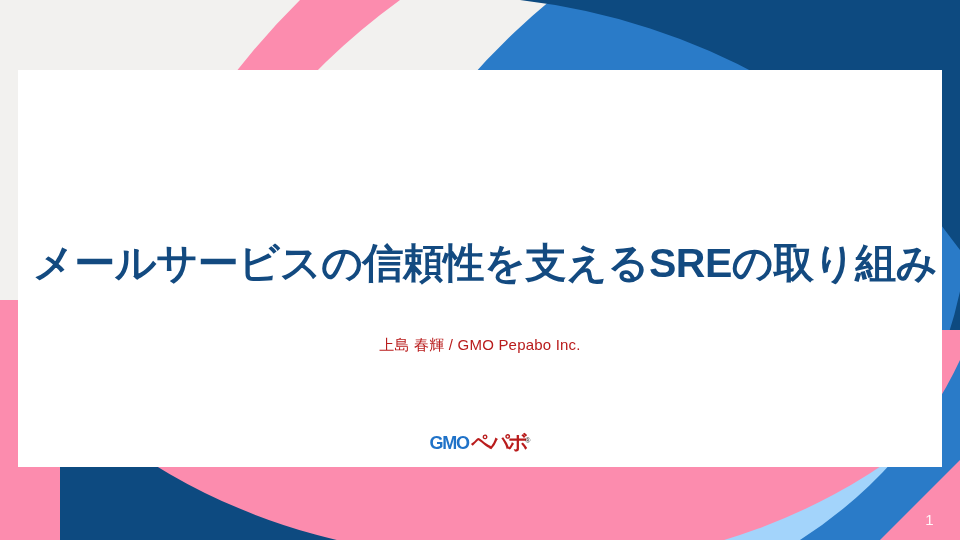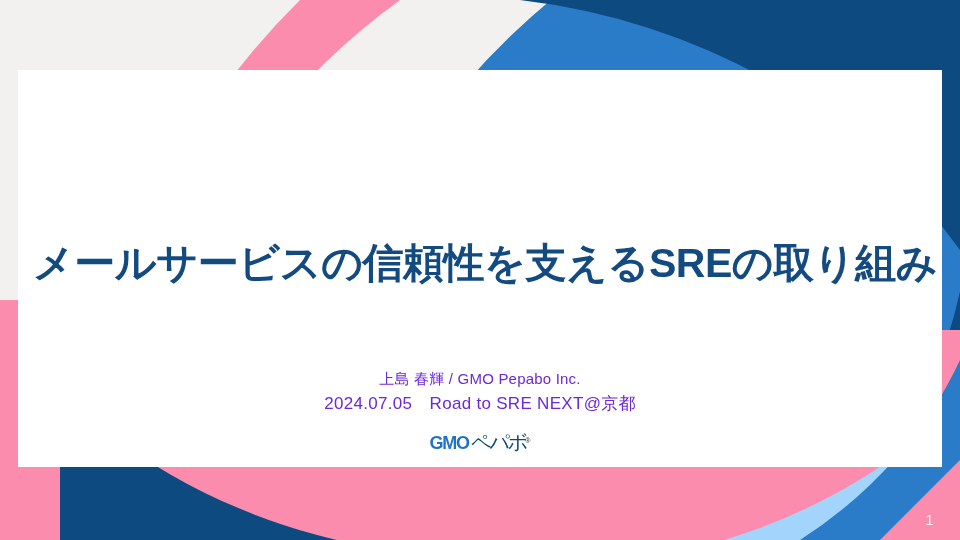--- a/index.html
+++ b/index.html
@@ -33,23 +33,23 @@
     font-size:41px;
     font-weight:bold;
     letter-spacing:-0.5px;
     color:#134a80;
     line-height:1.15;
     white-space:nowrap;
   }
   #subtitle-block {
     position:absolute;
     left:0; right:0;
-    top:369px;
+    top:335px;
     text-align:center;
-    color:#6d28d9;
+    color:#b91c1c;
   }
   .sub-line-1 {
     font-size:15px;
     line-height:20px;
     letter-spacing:0.2px;
   }
   .sub-line-2 {
     font-size:17px;
     line-height:24px;
     letter-spacing:0.3px;
@@ -64,22 +64,22 @@
   }
   #logo .logo-gmo {
     font-size:18px;
     font-weight:bold;
     color:#1f72c8;
     letter-spacing:-1.2px;
     font-family:"Liberation Sans","DejaVu Sans",sans-serif;
   }
   #logo .logo-pepabo {
     font-size:20px;
-    font-weight:normal;
-    color:#0c4a6e;
+    font-weight:bold;
+    color:#b91c1c;
     letter-spacing:-2px;
     margin-left:2px;
   }
   #logo .logo-tm {
     font-size:7px;
     color:#2d2d2d;
     vertical-align:super;
     margin-left:-1px;
   }
   #page-number {
@@ -120,21 +120,20 @@
 
     <path d="M0 300 L60 300 L60 540 L0 540 Z" fill="#fc8cae"></path>
   </svg>
 
   <div id="white-card"></div>
 
   <h1 id="title">メールサービスの信頼性を支えるSREの取り組み</h1>
 
   <div id="subtitle-block">
     <div class="sub-line-1">上島 春輝 / GMO Pepabo Inc.</div>
-    <div class="sub-line-2">2024.07.05　Road to SRE NEXT@京都</div>
   </div>
 
   <div id="logo">
     <span class="logo-gmo">GMO</span><span class="logo-pepabo">ペパボ</span><span class="logo-tm">®</span>
   </div>
 
   <div id="page-number">1</div>
 
 </div>
 

